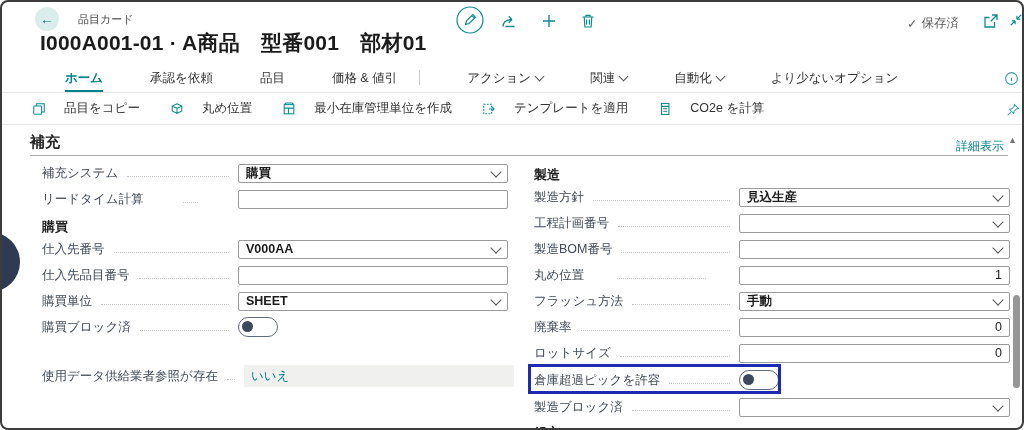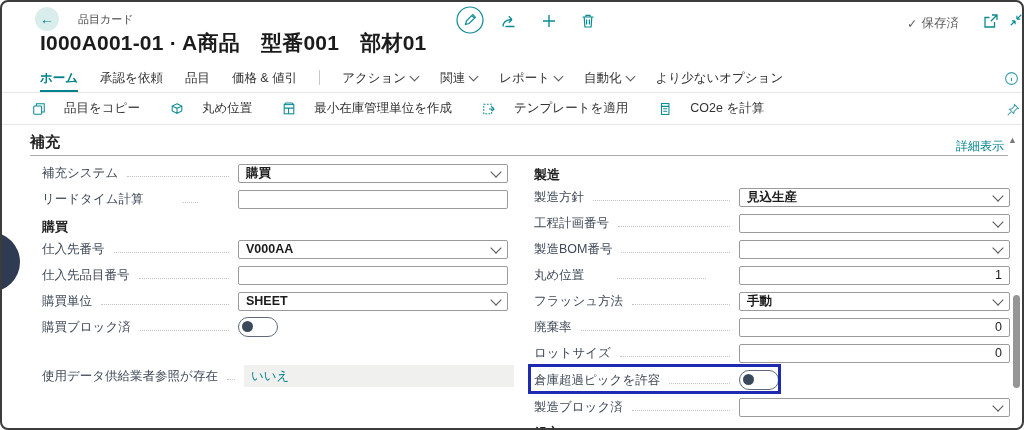--- a/index.html
+++ b/index.html
@@ -14,21 +14,21 @@
   .caption{left:76px;top:10px;font-size:11px;color:#444;}
   .page-title{left:38px;top:27px;font-size:21px;font-weight:600;color:#1b1b1b;letter-spacing:.2px;white-space:nowrap;}
   .hicon{top:11px;cursor:pointer;}
   .pencil-wrap{left:454px;top:4px;cursor:pointer;}
   .save-status{left:905px;top:13px;font-size:12.5px;color:#5c5c5c;display:flex;gap:4px;align-items:center;}
 
   
   .tabrow{left:0;top:60px;width:100%;height:31px;border-bottom:1px solid #e7e7e7;
           display:flex;align-items:center;padding-left:38px;box-sizing:border-box;gap:22px;}
   .tab{font-size:12.5px;color:#333;white-space:nowrap;display:flex;align-items:center;gap:5px;
-       height:100%;cursor:pointer;box-sizing:border-box;padding-top:2px;}
+       height:100%;cursor:pointer;box-sizing:border-box;padding-top:2px;margin-left:25px;}
   .tab.active{color:#00828c;border-bottom:2px solid #00828c;font-weight:600;padding-top:4px;}
   .tdivider{width:1px;height:15px;background:#c9c9c9;}
   .tchev{width:6px;height:6px;border-right:1.3px solid #555;border-bottom:1.3px solid #555;
          transform:rotate(45deg);margin-bottom:3px;}
   .info-btn{left:1002px;top:69px;cursor:pointer;}
 
   
   .actrow{left:0;top:91px;width:100%;height:32px;border-bottom:1px solid #e7e7e7;
           display:flex;align-items:center;padding-left:30px;box-sizing:border-box;gap:30px;}
   .act{display:flex;align-items:center;gap:18px;font-size:12.5px;color:#333;cursor:pointer;white-space:nowrap;}
@@ -136,24 +136,20 @@
     <div class="tdivider"></div>
     <div class="tab">
       <span>アクション</span>
       <span class="tchev"></span>
       </div>
     <div class="tab">
       <span>関連</span>
       <span class="tchev"></span>
       </div>
     <div class="tab">
-      <span>レポート</span>
-      <span class="tchev"></span>
-      </div>
-    <div class="tab">
       <span>自動化</span>
       <span class="tchev"></span>
       </div>
     <div class="tab">
       <span>より少ないオプション</span>
       </div>
   </div>
   <div class="abs info-btn">
     <span>
       <svg width="15" height="15" viewBox="0 0 16 16" fill="none" stroke="#3a9ea5" stroke-width="1.2">

